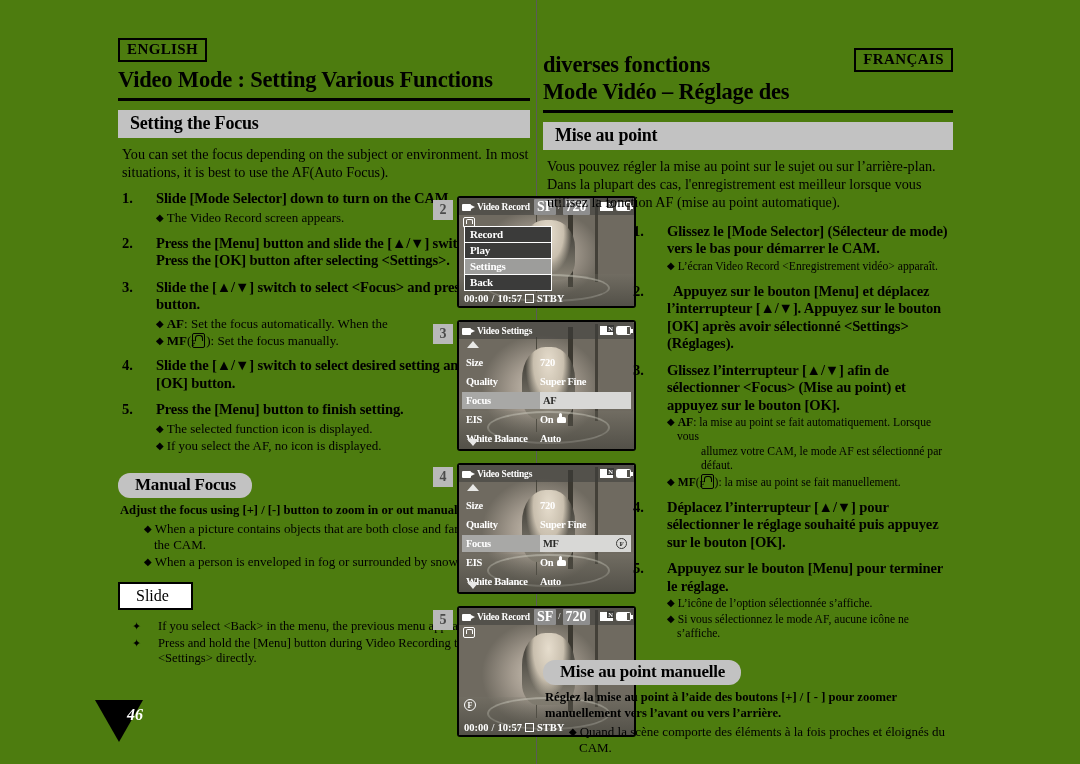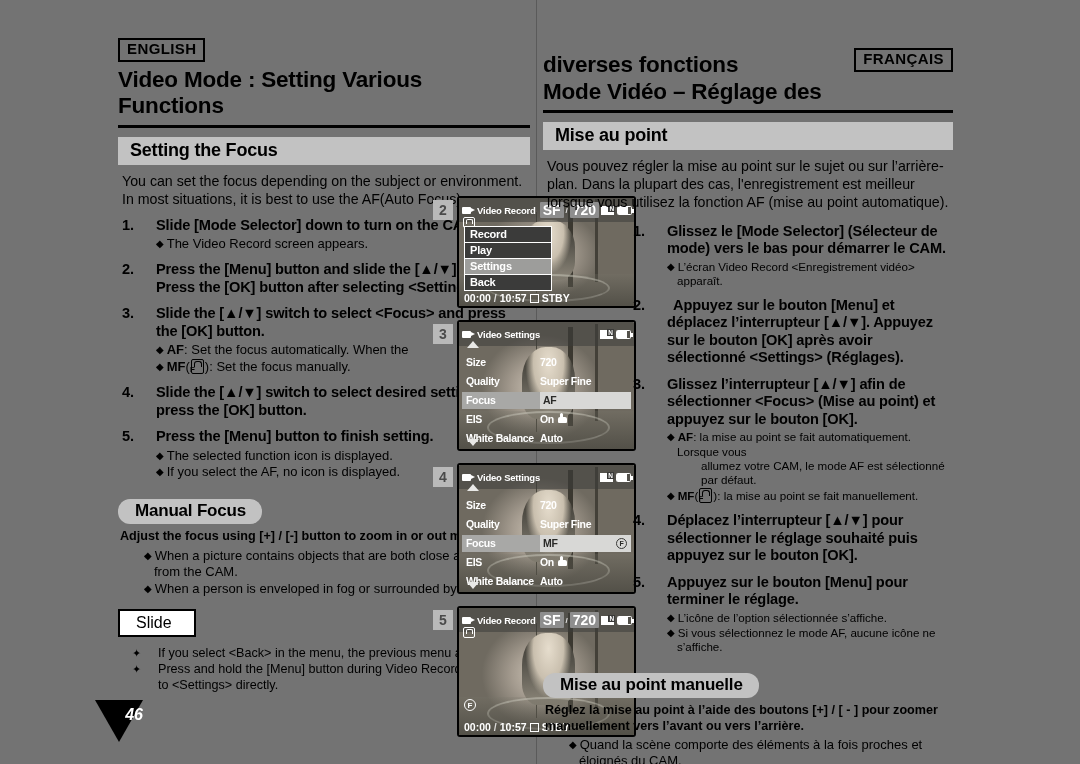--- a/index.html
+++ b/index.html
@@ -6,21 +6,22 @@
   html, body {
     width: 1080px; height: 764px;
     background: #ffffff;
     font-family: "Liberation Sans", sans-serif;
     color: #000;
     overflow: hidden;
   }
   #page {
     position: relative;
     width: 1080px; height: 764px;
-    background: #737373;
+    background: #4d7c0f;
+    font-family: Liberation Serif, serif;
   }
 
   
   .center-divider {
     position: absolute;
     left: 536px; top: 0px;
     width: 1px; height: 764px;
     background: #5a5a5a;
   }
 
@@ -278,21 +279,21 @@
     width: 70%; height: 26%;
     border: 2px solid rgba(225,222,210,.55);
     border-radius: 50%;
     border-bottom-color: rgba(235,232,222,.75);
   }
 
   
   .lcd-top {
     position: absolute;
     left: 0; top: 0; right: 0;
-    height: 24px;
+    height: 17px;
     background: rgba(60,60,58,0.55);
     display: flex;
     align-items: center;
     padding: 0 3px;
     color: #fff;
     font-size: 9.5px;
     font-weight: bold;
     white-space: nowrap;
   }
   .cam-icon {

